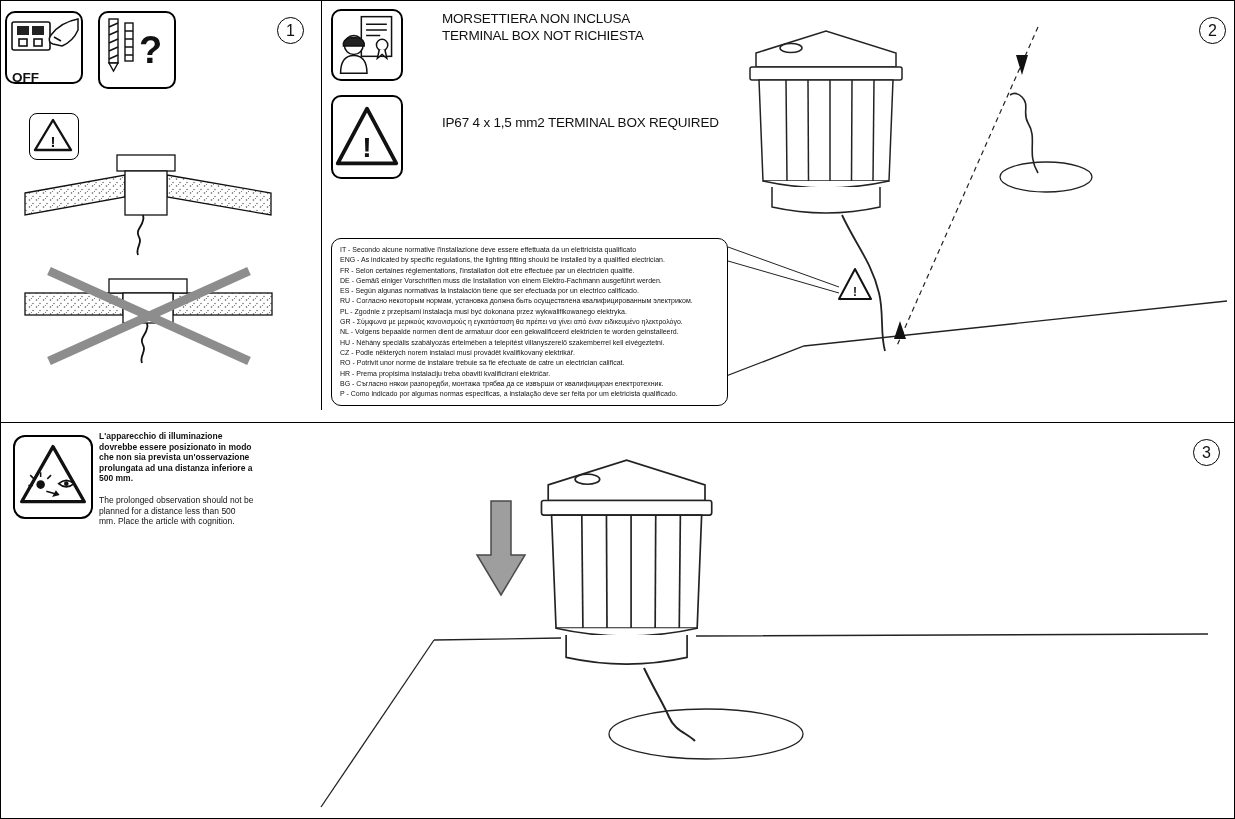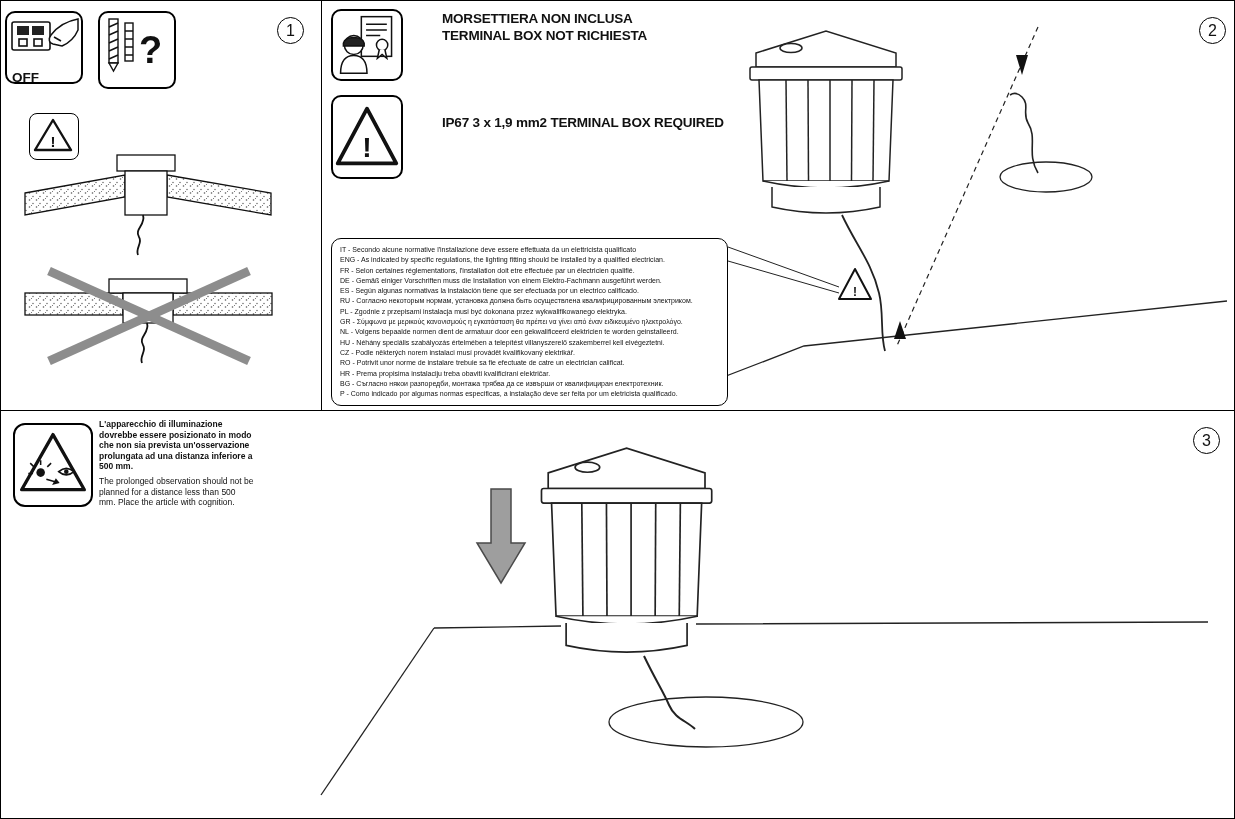--- a/index.html
+++ b/index.html
@@ -2,30 +2,30 @@
 <html><head>
 <meta charset="utf-8">
 <style>
   * { margin:0; padding:0; box-sizing:border-box; }
   html,body { background:#fff; }
   body { width:1235px; height:819px; font-family:"Liberation Sans","DejaVu Sans",sans-serif; color:#111; }
   .page { position:relative; width:1235px; height:819px; border:1.5px solid #000; background:#fff; overflow:hidden; }
   .panel { position:absolute; background:#fff; }
   .panel1 { left:0; top:0; width:321px; height:409px; border-right:1.5px solid #000; }
   .panel2 { left:321px; top:0; width:914px; height:409px; }
-  .panel3 { left:0; top:409px; width:1235px; height:364px; border-top:1.5px solid #000; }
+  .panel3 { left:0; top:421px; width:1235px; height:364px; border-top:1.5px solid #000; }
   .abs { position:absolute; }
   .icon-box { position:absolute; border:2px solid #000; border-radius:10px; background:#fff; overflow:hidden; }
   .step-circle { position:absolute; width:27px; height:27px; border:1.4px solid #000; border-radius:50%; display:flex; align-items:center; justify-content:center; font-size:16px; color:#111; background:#fff; }
-  .h-title { position:absolute; font-weight:bold; font-size:13.5px; letter-spacing:-0.2px; white-space:nowrap;padding-left:36px; }
+  .h-title { position:absolute; font-weight:normal; font-size:13.5px; letter-spacing:-0.2px; white-space:nowrap;padding-left:36px; }
   .lang-box { position:absolute; border:1.2px solid #000; border-radius:10px; background:#fff; padding:6px 8px 5px 8px; }
   .lang-line { font-size:7px; line-height:10.3px; white-space:nowrap; }
   .notice { position:absolute; }
   .notice-bold { font-size:8.5px; line-height:10.6px; font-weight:bold; }
-  .notice-reg { font-size:8.5px; line-height:10.6px; margin-top:4px; }
+  .notice-reg { font-size:8.5px; line-height:10.6px; margin-top:11px; }
   svg { display:block; }
   svg text { font-family:"Liberation Sans","DejaVu Sans",sans-serif; fill:#111; }
 </style>
 </head>
 <body>
 
 <div class="page">
 
   <section class="panel panel1">
 
@@ -175,21 +175,21 @@
     <div class="h-title" style="left:84px;top:10px">MORSETTIERA NON INCLUSA</div>
     <div class="h-title" style="left:84px;top:27px">TERMINAL BOX NOT RICHIESTA</div>
 
     <div class="icon-box" style="left:9px;top:94px;width:72px;height:84px">
       <svg width="68" height="80" viewBox="0 0 72 84">
         <path d="M 36 12 L 67 70 L 5 70 Z" fill="#fff" stroke="#111" stroke-width="4" stroke-linejoin="round"></path>
         <text x="36" y="63" font-size="30" font-weight="bold" text-anchor="middle">!</text>
       </svg>
     </div>
 
-    <div class="h-title" style="left:84px;top:114px">IP67 3 x 1,9 mm2 TERMINAL BOX REQUIRED</div>
+    <div class="h-title" style="left:84px;top:114px">IP67 4 x 1,5 mm2 TERMINAL BOX REQUIRED</div>
 
     <div class="lang-box" style="left:9px;top:237px;width:397px;height:168px">
       <div class="lang-line">IT - Secondo alcune normative l'installazione deve essere effettuata da un elettricista qualificato</div>
       <div class="lang-line">ENG - As indicated by specific regulations, the lighting fitting should be installed by a qualified electrician.</div>
       <div class="lang-line">FR - Selon certaines réglementations, l'installation doit etre effectuée par un électricien qualifié.</div>
       <div class="lang-line">DE - Gemäß einiger Vorschriften muss die Installation von einem Elektro-Fachmann ausgeführt werden.</div>
       <div class="lang-line">ES - Según algunas normativas la instalación tiene que ser efectuada por un electrico calificado.</div>
       <div class="lang-line">RU - Согласно некоторым нормам, установка должна быть осуществлена квалифицированным электриком.</div>
       <div class="lang-line">PL - Zgodnie z przepisami instalacja musi być dokonana przez wykwalifikowanego elektryka.</div>
       <div class="lang-line">GR - Σύμφωνα με μερικούς κανονισμούς η εγκατάσταση θα πρέπει να γίνει από έναν ειδικευμένο ηλεκτρολόγο.</div>

